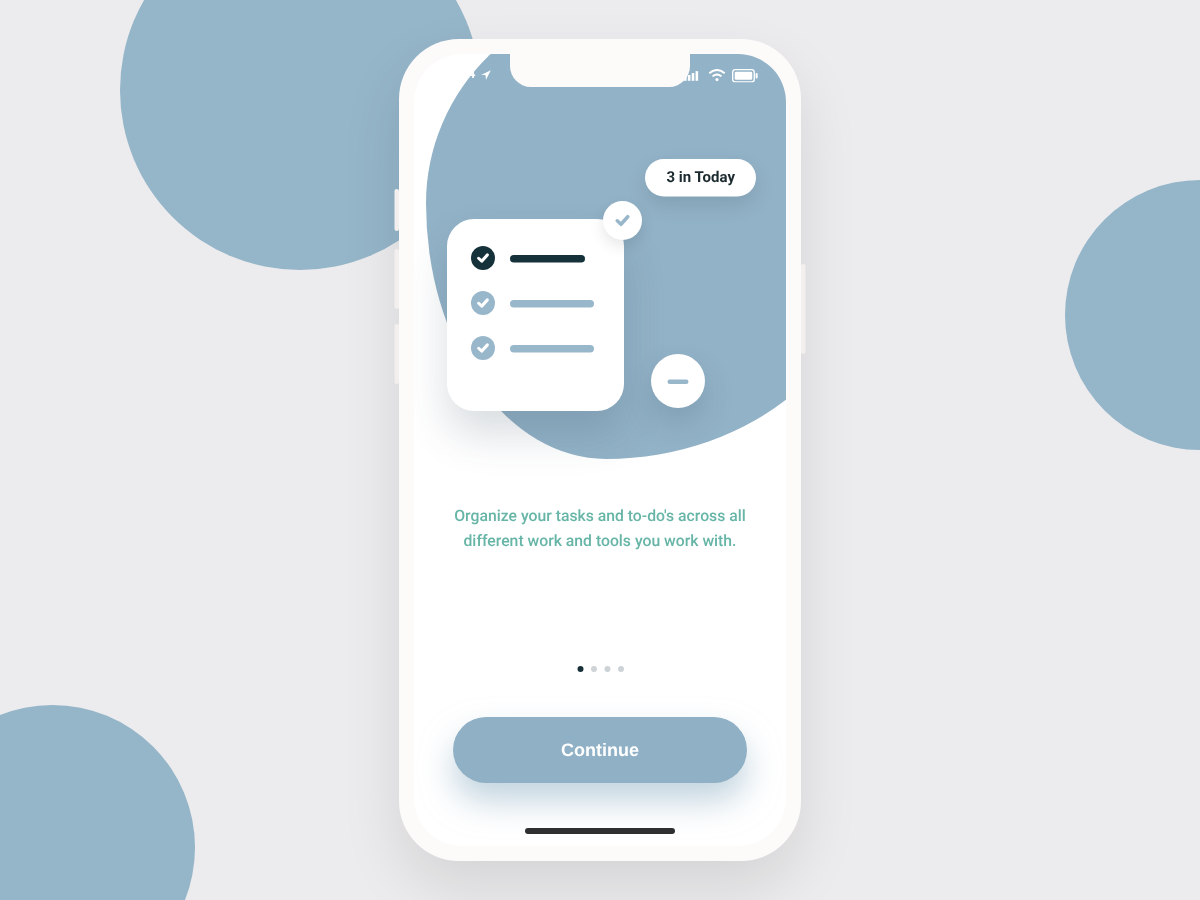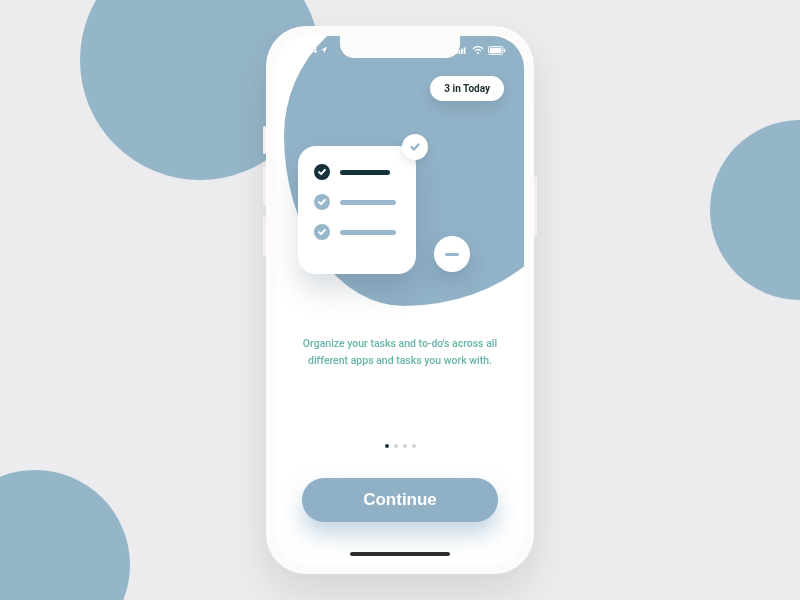--- a/index.html
+++ b/index.html
@@ -82,21 +82,21 @@
   }
   .hero-blob {
     position: absolute;
     top: -40px; right: -60px;
     width: 300px; height: 310px;
     background: #92b2c7;
     border-radius: 48% 52% 60% 40% / 45% 50% 50% 55%;
   }
   .badge {
     position: absolute;
-    top: 40px; right: 20px;
+    top: 70px; right: 20px;
     background: #fff;
     border-radius: 16px;
     padding: 7px 14px;
     font-size: 10px;
     font-weight: 700;
     color: #1b2a2f;
     box-shadow: 0 6px 14px rgba(0,0,0,0.10);
   }
   .card {
     position: absolute;
@@ -173,21 +173,21 @@
   .pdot.active { background: #173038; }
 
   .cta {
     position: absolute;
     bottom: 42px; left: 26px; right: 26px;
     height: 44px;
     background: #8fb0c5;
     border: none;
     border-radius: 22px;
     color: #fff;
-    font-size: 17px;
+    font-size: 12px;
     font-weight: 600;
     box-shadow: 0 12px 22px rgba(143,176,197,0.55);
     cursor: pointer;
   }
   .home-ind {
     position: absolute;
     bottom: 8px; left: 50%; transform: translateX(-50%);
     width: 100px; height: 4px;
     background: #0b0b0b;
     border-radius: 3px;
@@ -275,21 +275,21 @@
           <div class="line light"></div>
         </div>
       </div>
 
       <div class="minus-btn">
         <div class="bar"></div>
       </div>
     </div>
 
     <div class="content">
-      <div class="subtitle">Organize your tasks and to-do's across all different apps and tasks you work with.</div>
+      <div class="subtitle">Organize your tasks and to-do's across all different work and tools you work with.</div>
     </div>
 
     <div class="dots">
       <div class="pdot active"></div>
       <div class="pdot"></div>
       <div class="pdot"></div>
       <div class="pdot"></div>
     </div>
 
     <button class="cta">

